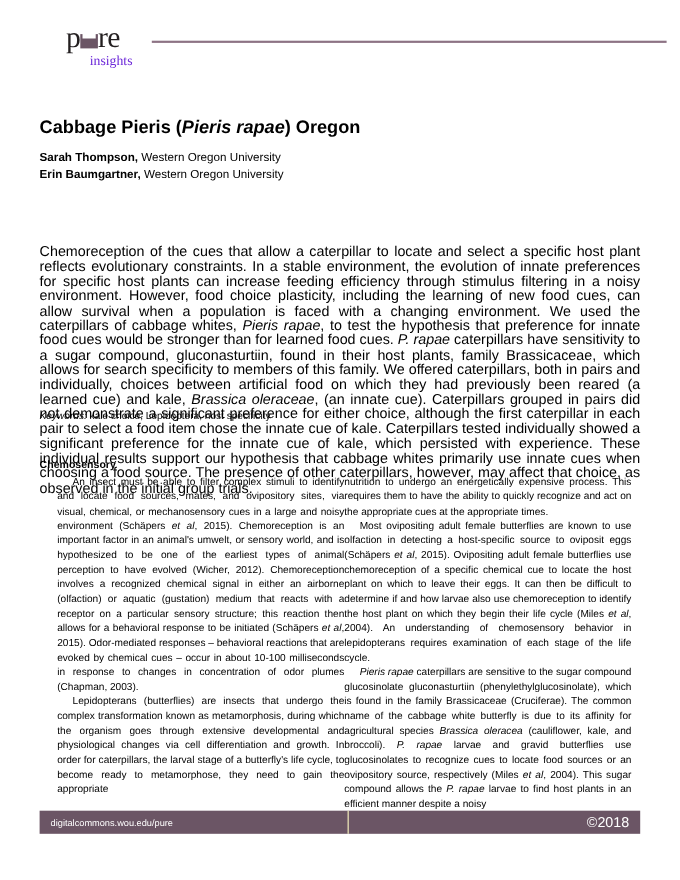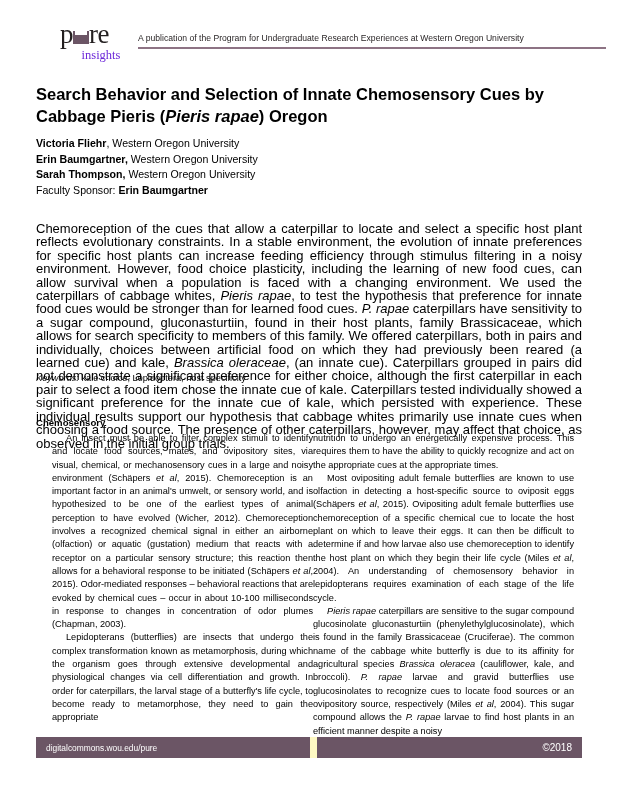--- a/index.html
+++ b/index.html
@@ -169,61 +169,58 @@
     height: 21px;
     background: #6b5565;
     color: #ffffff;
     display: flex;
     align-items: center;
   }
   .footer-left {
     width: 281px;
     padding-left: 10px;
     font-size: 8.4px;
-    border-right: 7px solid #fef9c3;
+    border-right: 1px solid #fef9c3;
     height: 100%;
     display: flex;
     align-items: center;
   }
   .footer-right {
     flex: 1 1 auto;
     padding-right: 10px;
-    font-size: 10px;
+    font-size: 13px;
     height: 100%;
     display: flex;
     align-items: center;
     justify-content: flex-end;
   }
 </style>
 </head>
 <body>
 
 <div class="page">
 
   <div class="masthead">
     <div class="logo-block">
       <span class="logo-word"><span>p</span><span class="u-block"></span><span>re</span></span>
       <span class="logo-sub">insights</span>
     </div>
     <div class="masthead-right">
-      <div class="masthead-tag">A publication of the Program for Undergraduate Research Experiences at Western Oregon University</div>
       <div class="masthead-rule"></div>
     </div>
   </div>
 
   <div class="title">
-    <span>Search Behavior and Selection of Innate Chemosensory Cues by</span><br>
+    <br>
     <span>Cabbage Pieris (</span><i>Pieris rapae</i><span>) Oregon</span>
   </div>
 
   <div class="authors">
-    <div><span class="nm">Victoria Fliehr</span><span>, </span><span>Western Oregon University</span></div>
+    <div><span class="nm">Sarah Thompson,</span><span> </span><span>Western Oregon University</span></div>
     <div><span class="nm">Erin Baumgartner,</span><span> </span><span>Western Oregon University</span></div>
-    <div><span class="nm">Sarah Thompson,</span><span> </span><span>Western Oregon University</span></div>
-    <div><span>Faculty Sponsor: </span><span class="nm">Erin Baumgartner</span></div>
   </div>
 
   <div class="abstract"><span>Chemoreception of the cues that allow a caterpillar to locate and select a specific host plant reflects evolutionary constraints. In a stable environment, the evolution of innate preferences for specific host plants can increase feeding efficiency through stimulus filtering in a noisy environment. However, food choice plasticity, including the learning of new food cues, can allow survival when a population is faced with a changing environment. We used the caterpillars of cabbage whites, </span><i>Pieris rapae</i><span>, to test the hypothesis that preference for innate food cues would be stronger than for learned food cues. </span><i>P. rapae</i><span> caterpillars have sensitivity to a sugar compound, gluconasturtiin, found in their host plants, family Brassicaceae, which allows for search specificity to members of this family. We offered caterpillars, both in pairs and individually, choices between artificial food on which they had previously been reared (a learned cue) and kale, </span><i>Brassica oleraceae</i><span>, (an innate cue). Caterpillars grouped in pairs did not demonstrate a significant preference for either choice, although the first caterpillar in each pair to select a food item chose the innate cue of kale. Caterpillars tested individually showed a significant preference for the innate cue of kale, which persisted with experience. These individual results support our hypothesis that cabbage whites primarily use innate cues when choosing a food source. The presence of other caterpillars, however, may affect that choice, as observed in the initial group trials.</span></div>
 
   <div class="keywords"><span class="kw-label">Keywords:</span><span>  kale choice, Lepidoptera, host specificity</span></div>
 
   <div class="section-head">Chemosensory</div>
 
   <div class="cols">
     <div class="col">

